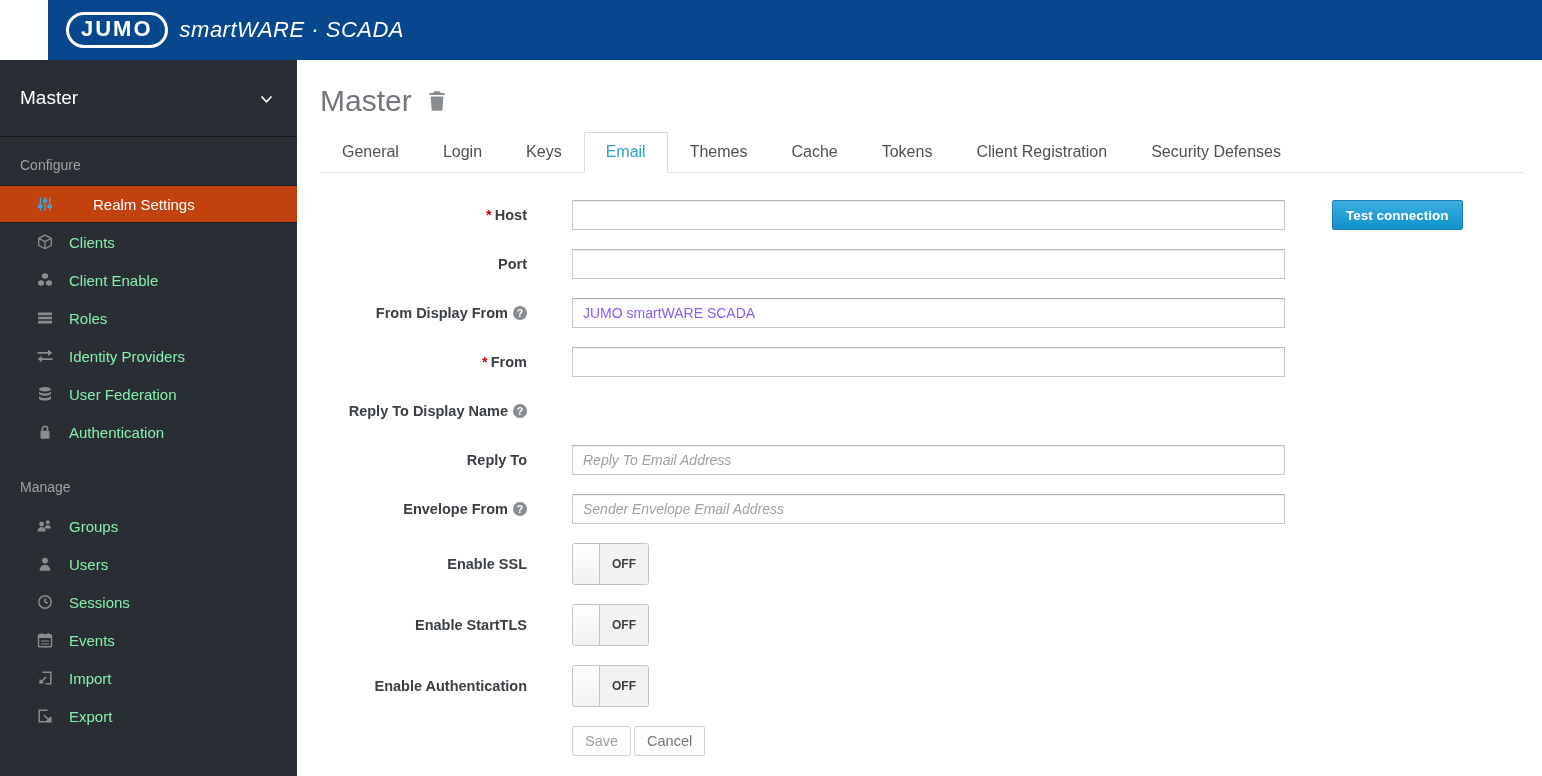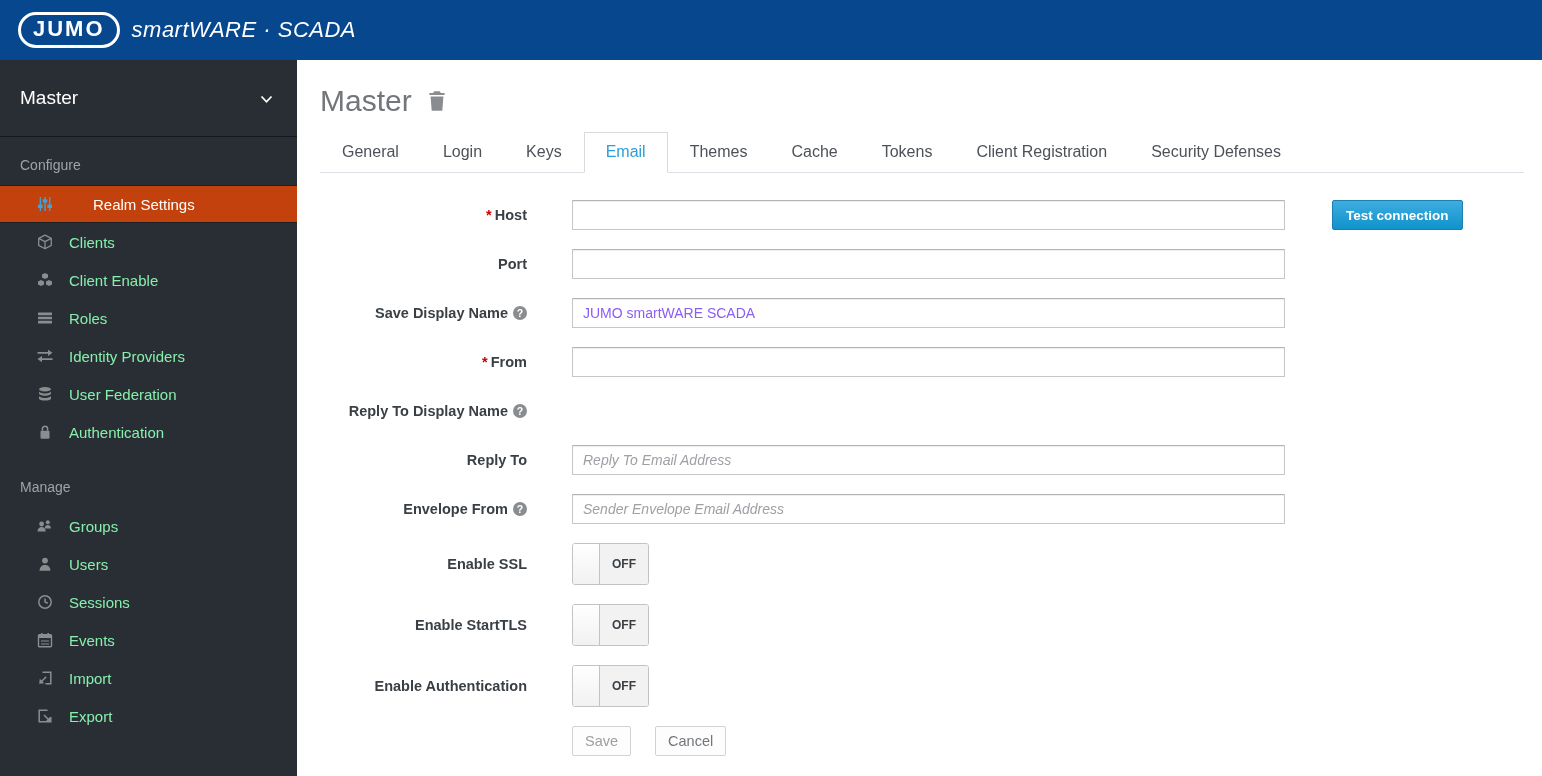--- a/index.html
+++ b/index.html
@@ -1,20 +1,20 @@
 <!DOCTYPE html>
 <html><head>
 <meta charset="utf-8">
 <style>
   * { margin:0; padding:0; box-sizing:border-box; }
   html,body { width:1542px; height:776px; overflow:hidden; background:#fff;
               font-family:"Liberation Sans", sans-serif; }
 
   
-  .app-header { height:60px; background:#07478e; display:flex; align-items:center; padding-left:18px; }
+  .app-header { height:60px; background:#07478e; display:flex; align-items:center; padding-left:18px;margin-left:48px; }
   .logo-capsule { border:3px solid #fff; border-radius:20px; padding:1px 12px 3px;
                   color:#fff; font-weight:bold; font-size:22px; letter-spacing:2px;
                   font-family:"Liberation Sans", sans-serif; }
   .brand-text { color:#fff; font-style:italic; font-size:22px; margin-left:12px; letter-spacing:0.5px; }
 
   
   .body-wrap { display:flex; height:716px; }
 
   
   .sidebar { width:297px; background:#292e34; flex-shrink:0; }
@@ -65,21 +65,21 @@
                  font-family:"Liberation Sans", sans-serif; }
 
   
   .toggle { width:77px; height:42px; border:1px solid #c3c3c3; border-radius:3px; display:flex;
             overflow:hidden; cursor:pointer; background:#fff; }
   .toggle-handle { width:27px; background:linear-gradient(#ffffff,#f1f1f1); border-right:1px solid #c3c3c3; }
   .toggle-state { flex:1; display:flex; align-items:center; justify-content:center;
                   font-size:12px; font-weight:bold; color:#3a3f44; background:#f2f2f2; }
 
   
-  .actions-row { display:flex; gap:24px; margin-left:252px; }
+  .actions-row { display:flex; gap:3px; margin-left:252px; }
   .btn-secondary { height:30px; padding:0 12px; background:#fdfdfd; border:1px solid #d2d2d2;
                    border-radius:2px; font-size:14.5px; cursor:pointer;
                    font-family:"Liberation Sans", sans-serif; }
   .btn-save { color:#9c9ea1; }
   .btn-cancel { color:#72767b; }
 </style>
 </head>
 <body>
 
 <div class="app-header">
@@ -285,21 +285,21 @@
       </div>
 
       <div class="form-row">
         <label class="form-label"><span>Port</span></label>
         <div class="control-col">
           <input class="form-input" type="text" value="" style="">
         </div>
       </div>
 
       <div class="form-row">
-        <label class="form-label"><span>Save Display Name</span><span class="help-icon">?</span></label>
+        <label class="form-label"><span>From Display From</span><span class="help-icon">?</span></label>
         <div class="control-col">
           <input class="form-input" type="text" value="JUMO smartWARE SCADA" style="">
         </div>
       </div>
 
       <div class="form-row">
         <label class="form-label"><span class="required">*</span><span>From</span></label>
         <div class="control-col">
           <input class="form-input" type="text" value="" style="">
         </div>

